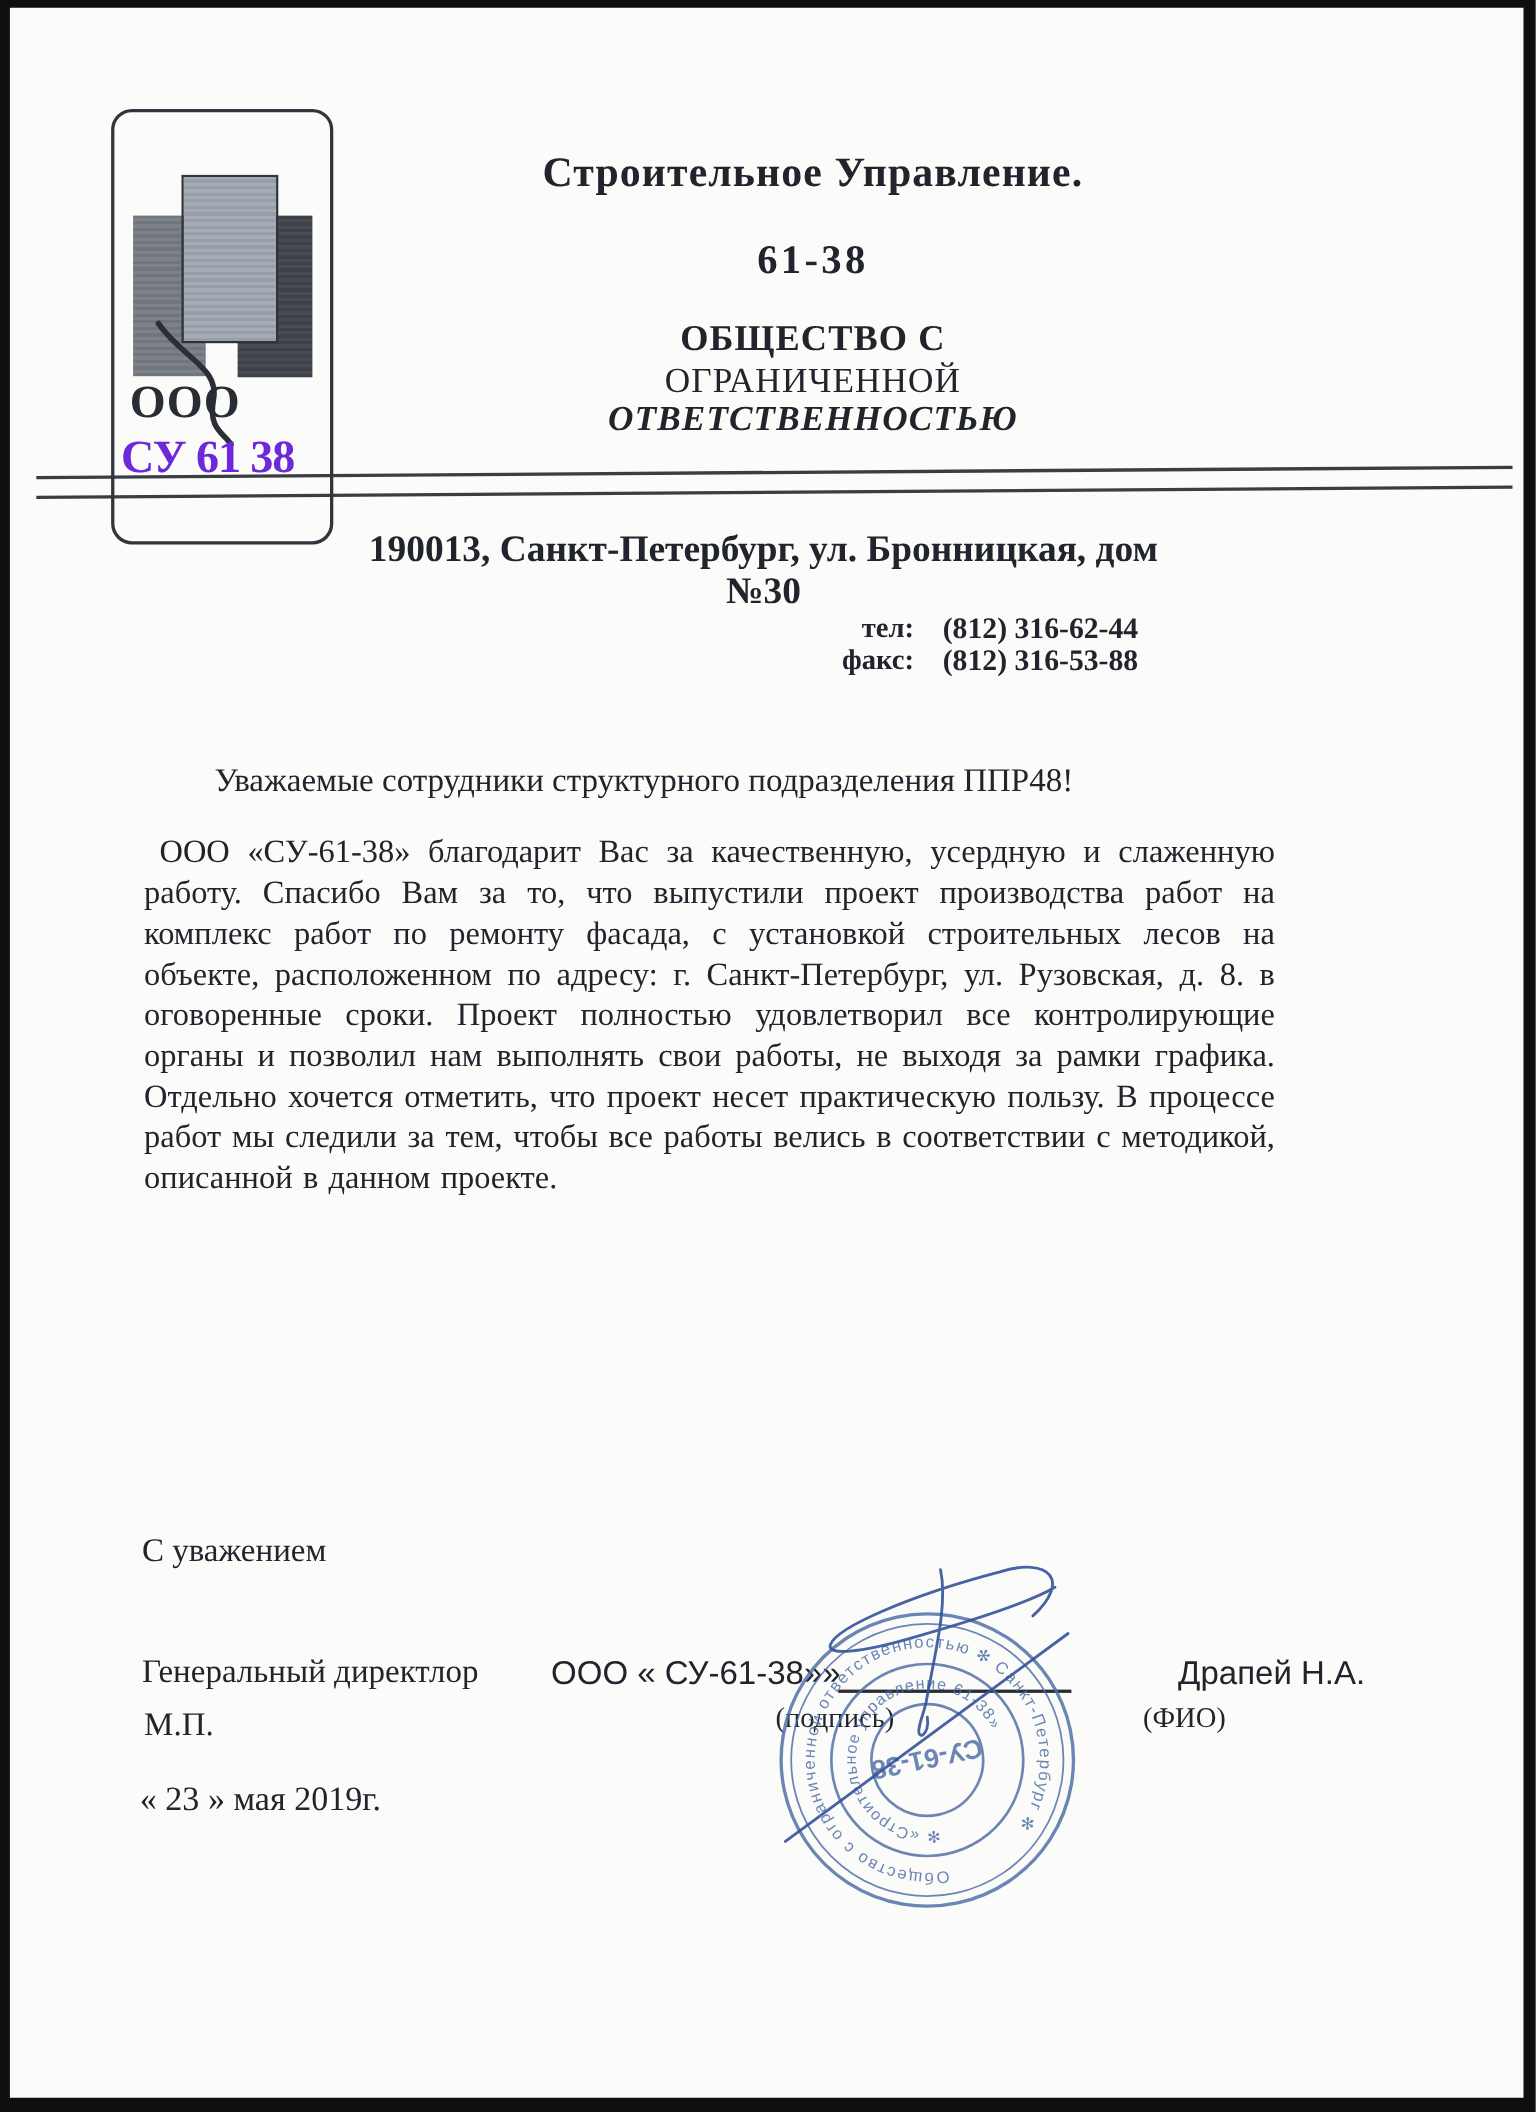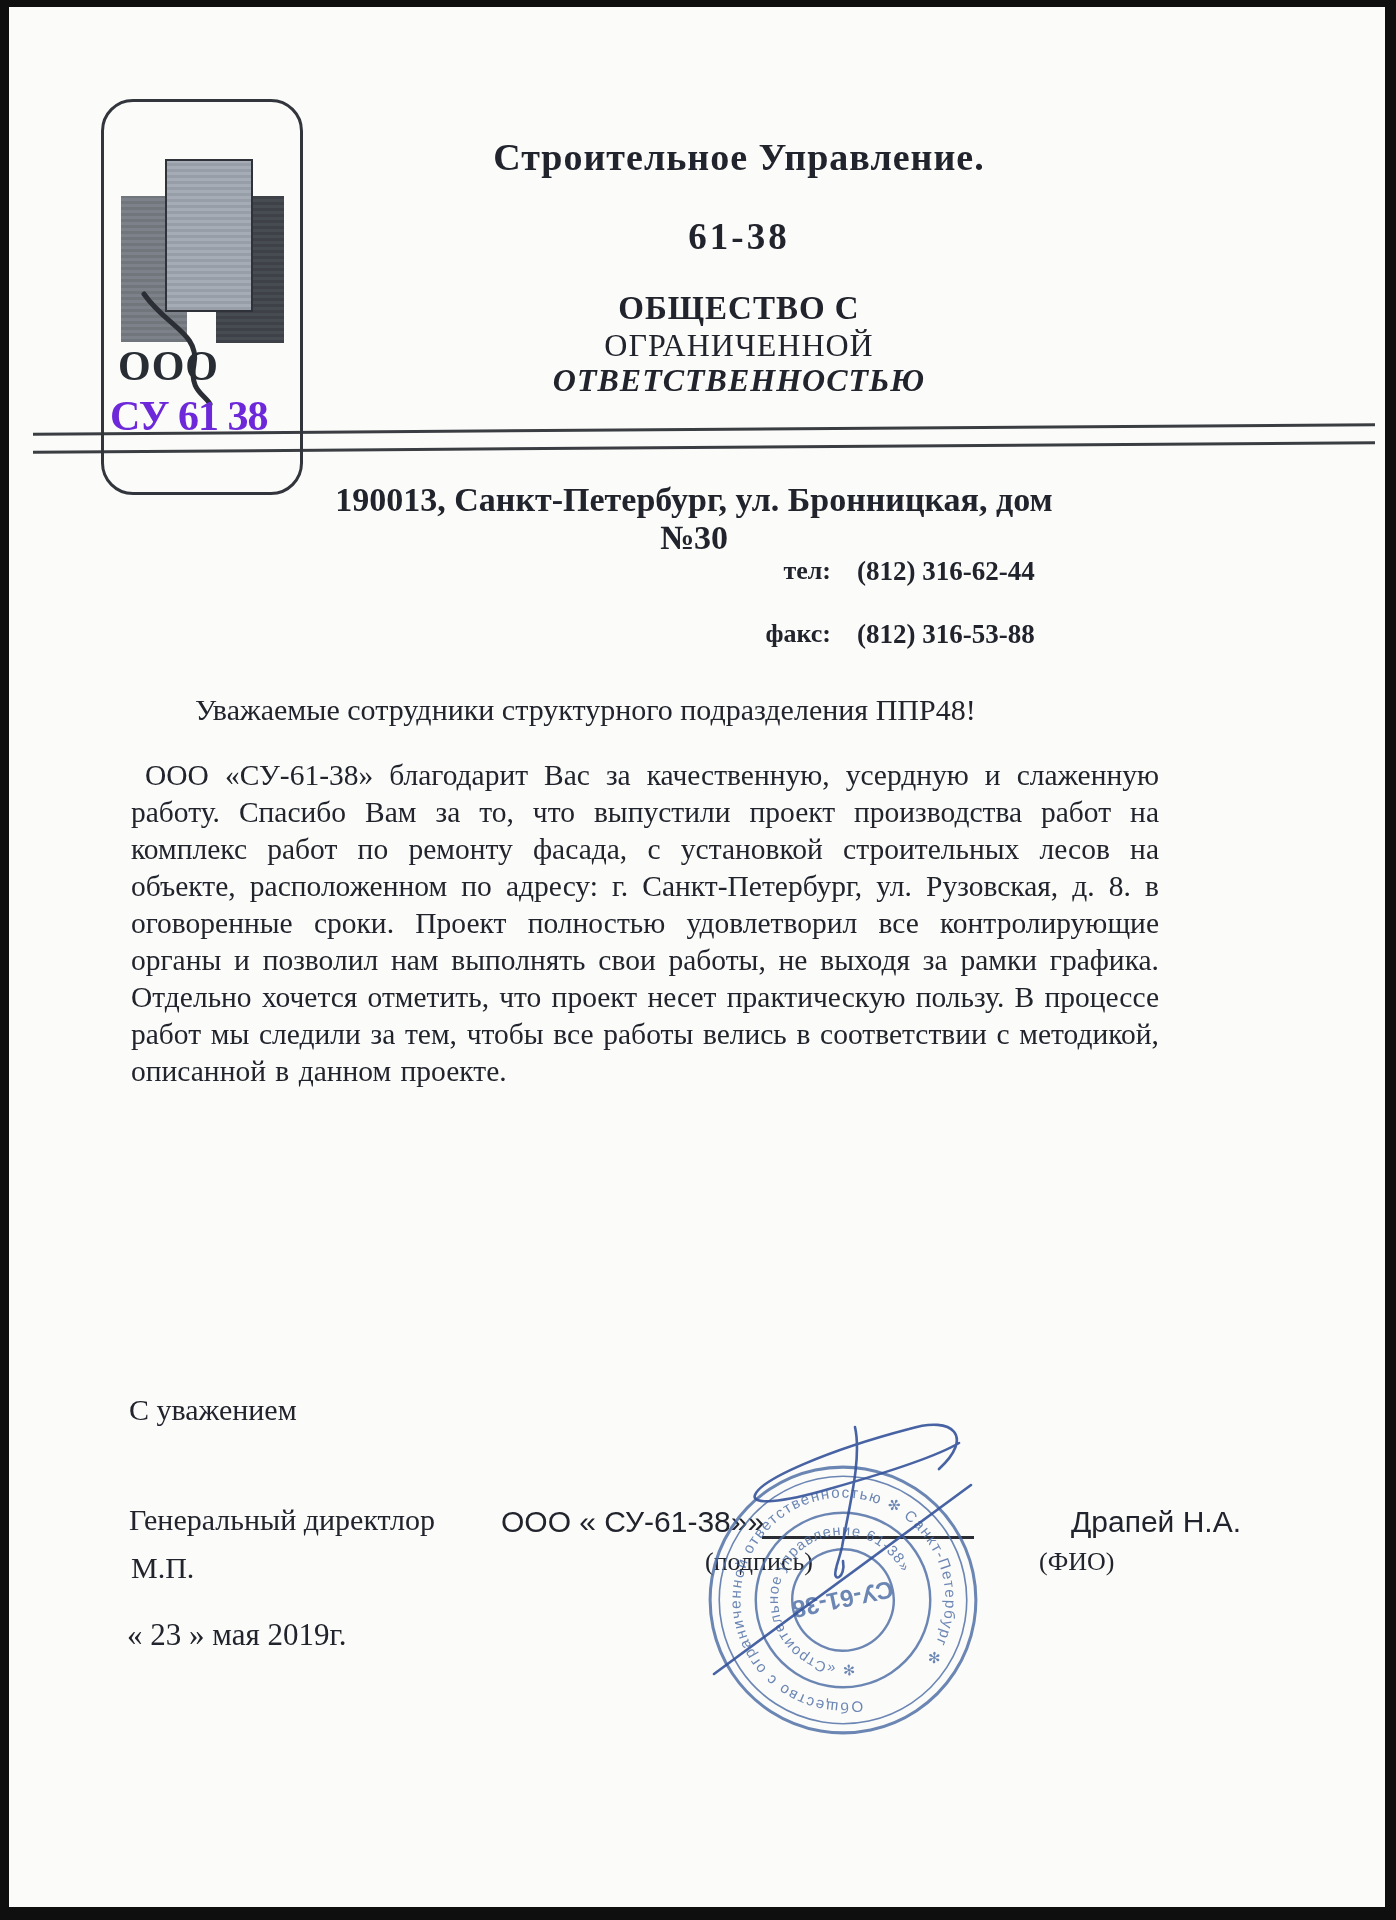--- a/index.html
+++ b/index.html
@@ -12,21 +12,21 @@
     border-width:7px 11px 13px 9px;
     overflow:hidden;
     font-family:"Liberation Serif", serif;
     color:#21242c;
   }
   .abs{position:absolute;}
 
   
   .logo{
     left:92px; top:92px; width:196px; height:390px;
-    border:3px solid #32363c; border-radius:32px;
+    border:3px solid #32363c; border-radius:19px;
     z-index:3;
   }
   .logo-rect{position:absolute;}
   .lr-left{left:17px; top:94px; width:66px; height:146px;
     background:repeating-linear-gradient(0deg,#71767d 0 3px,#7d828a 3px 6px);}
   .lr-dark{left:112px; top:94px; width:68px; height:147px;
     background:repeating-linear-gradient(0deg,#3e4248 0 3px,#474b52 3px 6px);}
   .lr-light{left:61px; top:57px; width:84px; height:149px;
     background:repeating-linear-gradient(0deg,#989ea7 0 3px,#a6acb5 3px 6px);
     border:2px solid #2f3339;}
@@ -54,21 +54,21 @@
   .hdr-llc2{top:320px; font-size:32px; letter-spacing:1px;}
   .hdr-llc3{top:355px; font-size:32px; font-weight:bold; font-style:italic; letter-spacing:1px;}
 
   
   .addr{left:185px; width:1000px; text-align:center; font-weight:bold; font-size:34px; z-index:4;}
   .addr1{top:474px;}
   .addr2{top:512px;}
   .tel-label{left:622px; width:200px; text-align:right; font-weight:bold; font-size:26px;}
   .tel-value{left:848px; width:300px; text-align:left; font-weight:bold; font-size:27px;}
   .row-tel{top:549px;}
-  .row-fax{top:612px;}
+  .row-fax{top:578px;}
 
   
   .salutation{left:186px; top:686px; width:1080px; font-size:30px;}
   .para{width:1028px; font-size:29.5px; line-height:37px; text-align:justify; word-spacing:2px;}
   .p1{left:122px; top:750px; text-indent:14px;}
   .p2{left:122px; top:1163px; text-indent:58px;}
   .closing{left:120px; top:1386px; font-size:30px;}
 
   .signer-title{left:120px; top:1496px; font-size:30px;}
   .signer-org{left:492px; top:1498px; font-size:30px; font-family:"Liberation Sans",sans-serif;}

